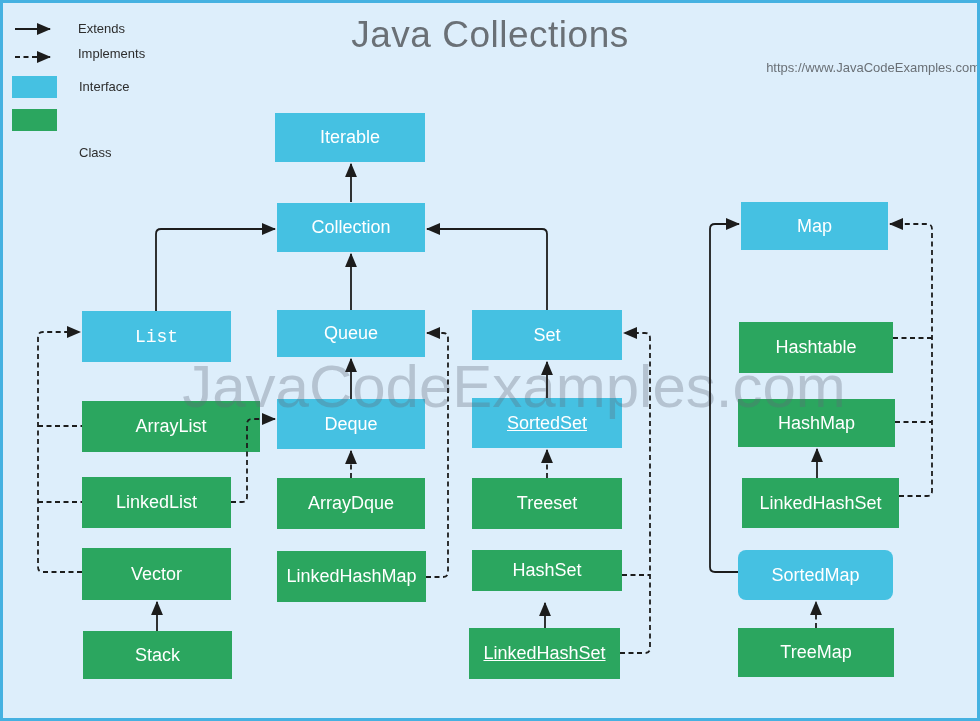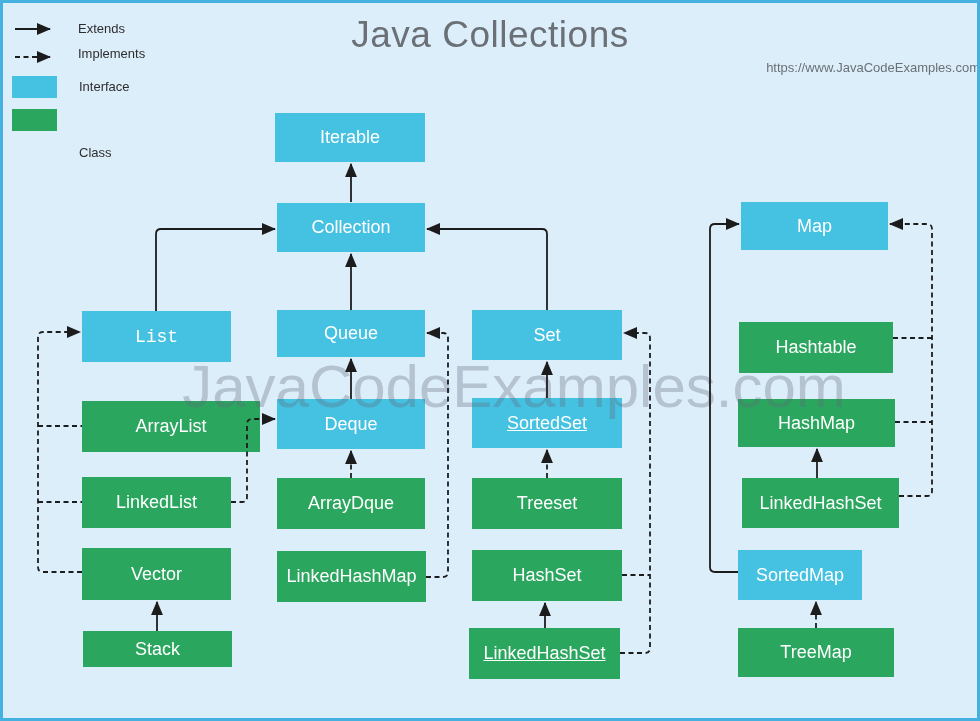--- a/index.html
+++ b/index.html
@@ -40,35 +40,35 @@
   <div class="node interface" style="left:275px;top:113px;width:150px;height:49px;">Iterable</div>
   <div class="node interface" style="left:277px;top:203px;width:148px;height:49px;">Collection</div>
   <div class="node interface" style="left:82px;top:311px;width:149px;height:51px;font-family:Liberation Mono, monospace;">List</div>
   <div class="node interface" style="left:277px;top:310px;width:148px;height:47px;">Queue</div>
   <div class="node interface" style="left:741px;top:202px;width:147px;height:48px;">Map</div>
   <div class="node interface" style="left:472px;top:310px;width:150px;height:50px;">Set</div>
 
   <div class="node class" style="left:82px;top:401px;width:178px;height:51px;">ArrayList</div>
   <div class="node class" style="left:82px;top:548px;width:149px;height:52px;">Vector</div>
   <div class="node class" style="left:82px;top:477px;width:149px;height:51px;">LinkedList</div>
-  <div class="node class" style="left:83px;top:631px;width:149px;height:36px;">Stack</div>
+  <div class="node class" style="left:83px;top:631px;width:149px;height:48px;">Stack</div>
 
   <div class="node interface" style="left:277px;top:399px;width:148px;height:50px;">Deque</div>
   <div class="node class" style="left:277px;top:478px;width:148px;height:51px;">ArrayDque</div>
   <div class="node class" style="left:277px;top:551px;width:149px;height:51px;">LinkedHashMap</div>
 
   <div class="node interface" style="left:472px;top:398px;width:150px;height:50px;text-decoration:underline;">SortedSet</div>
   <div class="node class" style="left:472px;top:478px;width:150px;height:51px;">Treeset</div>
-  <div class="node class" style="left:472px;top:550px;width:150px;height:51px;">HashSet</div>
+  <div class="node class" style="left:472px;top:550px;width:150px;height:41px;">HashSet</div>
   <div class="node class" style="left:469px;top:628px;width:151px;height:51px;text-decoration:underline;">LinkedHashSet</div>
 
   <div class="node class" style="left:739px;top:322px;width:154px;height:51px;">Hashtable</div>
   <div class="node class" style="left:738px;top:399px;width:157px;height:48px;">HashMap</div>
   <div class="node class" style="left:742px;top:478px;width:157px;height:50px;">LinkedHashSet</div>
-  <div class="node interface" style="left:738px;top:550px;width:124px;height:50px;">SortedMap</div>
+  <div class="node interface" style="left:738px;top:550px;width:155px;height:50px;border-radius:8px;">SortedMap</div>
   <div class="node class" style="left:738px;top:628px;width:156px;height:49px;">TreeMap</div>
 
   <svg class="wires" width="980" height="721" viewBox="0 0 980 721">
     <defs>
       <marker id="arr" viewBox="0 0 12 10" refX="11" refY="5" markerWidth="8" markerHeight="7" orient="auto">
         <path d="M0,0 L12,5 L0,10 Z" style="fill:#1c1c1c;stroke:none;"></path>
       </marker>
     </defs>
 
     <path d="M15,29 L50,29" marker-end="url(#arr)"></path>

